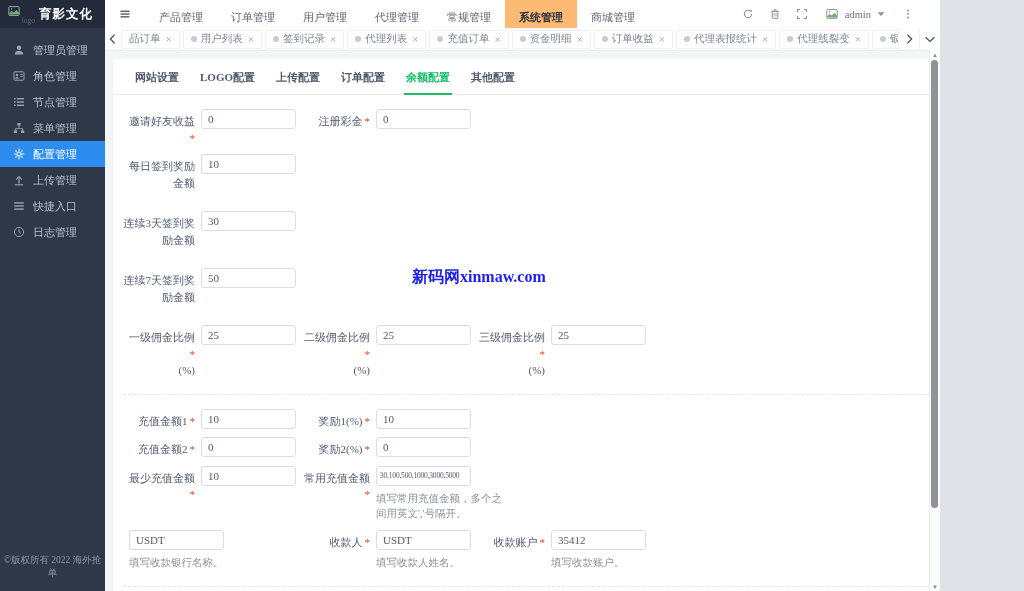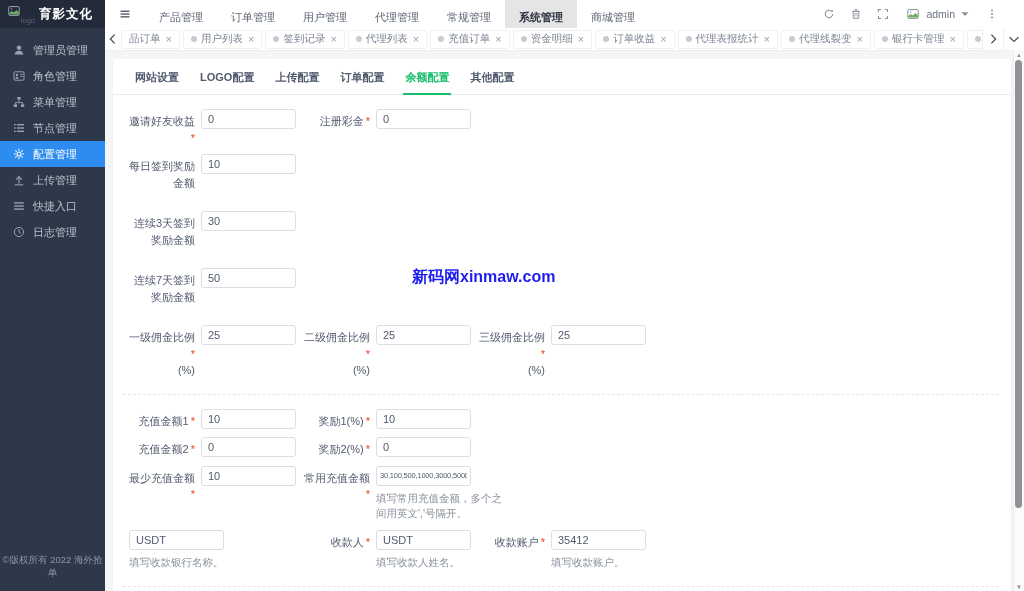--- a/index.html
+++ b/index.html
@@ -1,17 +1,17 @@
 <!DOCTYPE html>
 <html><head>
 <meta charset="utf-8">
 <style>
   html,body{margin:0;padding:0;background:#dfe3e8;}
-  .app{position:relative;width:1024px;height:591px;overflow:hidden;background:#f3f5f7;
-       font-family:Liberation Sans, sans-serif;font-size:11px;color:#515a6e;
+  .app{position:relative;width:940px;height:591px;overflow:hidden;background:#f3f5f7;
+       font-family:Liberation Serif, serif;font-size:11px;color:#515a6e;
        -webkit-font-smoothing:antialiased;}
   .icon{display:inline-flex;align-items:center;justify-content:center;line-height:0;}
   .icon svg{display:block;}
 
   
   .sidebar{position:absolute;left:0;top:0;bottom:0;width:105px;background:#2f3849;color:#b8c0cc;z-index:4;}
   .side-logo{height:28px;background:#232a39;display:flex;align-items:center;padding:0 0 0 8px;gap:5px;}
   .broken-logo{position:relative;width:26px;height:20px;flex:none;}
   .broken-logo .icon{position:absolute;left:0;top:1px;color:#9aa3b0;}
   .logo-alt{position:absolute;right:-1px;bottom:-1px;font-size:7.5px;color:#5d6778;}
@@ -20,21 +20,21 @@
   .side-item{height:26px;display:flex;align-items:center;gap:8px;padding-left:13px;font-size:11px;cursor:pointer;}
   .side-item .icon{color:#98a2b2;}
   .side-item.active{background:#2d8cf0;color:#fff;}
   .side-item.active .icon{color:#fff;}
   .side-footer{position:absolute;left:0;right:0;bottom:11px;text-align:center;font-size:9.5px;color:#8d96a6;}
 
   
   .topbar{position:absolute;left:105px;top:0;right:0;height:28px;background:#fff;display:flex;align-items:stretch;z-index:3;}
   .burger{width:40px;display:flex;align-items:center;justify-content:center;color:#495060;cursor:pointer;}
   .nav-item{padding:17px 14px;display:flex;align-items:center;font-size:11px;color:#5c6573;cursor:pointer;white-space:nowrap;}
-  .nav-item.active{background:#e5e5e5;color:#2f3541;font-weight:bold;}
+  .nav-item.active{background:#fdba74;color:#2f3541;font-weight:bold;}
   .top-right{margin-left:auto;display:flex;align-items:center;gap:15px;padding-right:26px;color:#8a919e;}
   .top-right .icon{cursor:pointer;color:#8a919e;}
   .user-chip{display:flex;align-items:center;gap:4px;cursor:pointer;}
   .user-name{font-size:10.5px;color:#6b7280;}
   .broken-avatar{position:relative;width:18px;height:15px;color:#9aa3b0;}
 
   
   .tabbar{position:absolute;left:105px;top:28px;right:0;height:22px;background:#fff;display:flex;align-items:center;
           border-bottom:1px solid #ecedf0;z-index:3;}
   .tab-scroll-btn{width:16px;height:100%;display:flex;align-items:center;justify-content:center;color:#495060;cursor:pointer;flex:none;}
@@ -114,40 +114,40 @@
               <circle cx="4" cy="5" r="1.2"></circle>
               <path d="M2.2 8.8c.2-1.2 1-1.8 1.8-1.8s1.6.6 1.8 1.8z"></path>
               <path d="M7.2 4.4h2.6M7.2 6.4h2.6" stroke="currentColor" stroke-width=".9"></path>
             </svg>
           </span>
           <span>角色管理</span>
         </div>
         <div class="side-item">
           <span class="icon">
             <svg width="12" height="12" viewBox="0 0 12 12" fill="currentColor" stroke="none">
-              <rect x="4.4" y="1" width="3.2" height="2.6"></rect>
-              <rect x="0.8" y="8.3" width="3.2" height="2.7"></rect>
-              <rect x="8" y="8.3" width="3.2" height="2.7"></rect>
-              <path d="M6 3.6v1.6M2.4 8.3V6.6h7.2v1.7M6 5.2v1.4" fill="none" stroke="currentColor" stroke-width=".9"></path>
-            </svg>
-          </span>
-          <span>菜单管理</span>
-        </div>
-        <div class="side-item">
-          <span class="icon">
-            <svg width="12" height="12" viewBox="0 0 12 12" fill="currentColor" stroke="none">
               <rect x="1" y="2" width="1.6" height="1.4"></rect>
               <rect x="1" y="5.3" width="1.6" height="1.4"></rect>
               <rect x="1" y="8.6" width="1.6" height="1.4"></rect>
               <rect x="3.8" y="2" width="7.2" height="1.4"></rect>
               <rect x="3.8" y="5.3" width="7.2" height="1.4"></rect>
               <rect x="3.8" y="8.6" width="7.2" height="1.4"></rect>
             </svg>
           </span>
           <span>节点管理</span>
+        </div>
+        <div class="side-item">
+          <span class="icon">
+            <svg width="12" height="12" viewBox="0 0 12 12" fill="currentColor" stroke="none">
+              <rect x="4.4" y="1" width="3.2" height="2.6"></rect>
+              <rect x="0.8" y="8.3" width="3.2" height="2.7"></rect>
+              <rect x="8" y="8.3" width="3.2" height="2.7"></rect>
+              <path d="M6 3.6v1.6M2.4 8.3V6.6h7.2v1.7M6 5.2v1.4" fill="none" stroke="currentColor" stroke-width=".9"></path>
+            </svg>
+          </span>
+          <span>菜单管理</span>
         </div>
         <div class="side-item active">
           <span class="icon">
             <svg width="12" height="12" viewBox="0 0 12 12" fill="currentColor" stroke="none">
               <circle cx="6" cy="6" r="2" fill="none" stroke="currentColor" stroke-width="1.1"></circle>
               <path d="M6 .8v2M6 9.2v2M.8 6h2M9.2 6h2M2.3 2.3l1.4 1.4M8.3 8.3l1.4 1.4M9.7 2.3L8.3 3.7M3.7 8.3L2.3 9.7" stroke="currentColor" stroke-width="1.1" fill="none"></path>
             </svg>
           </span>
           <span>配置管理</span>
         </div>

